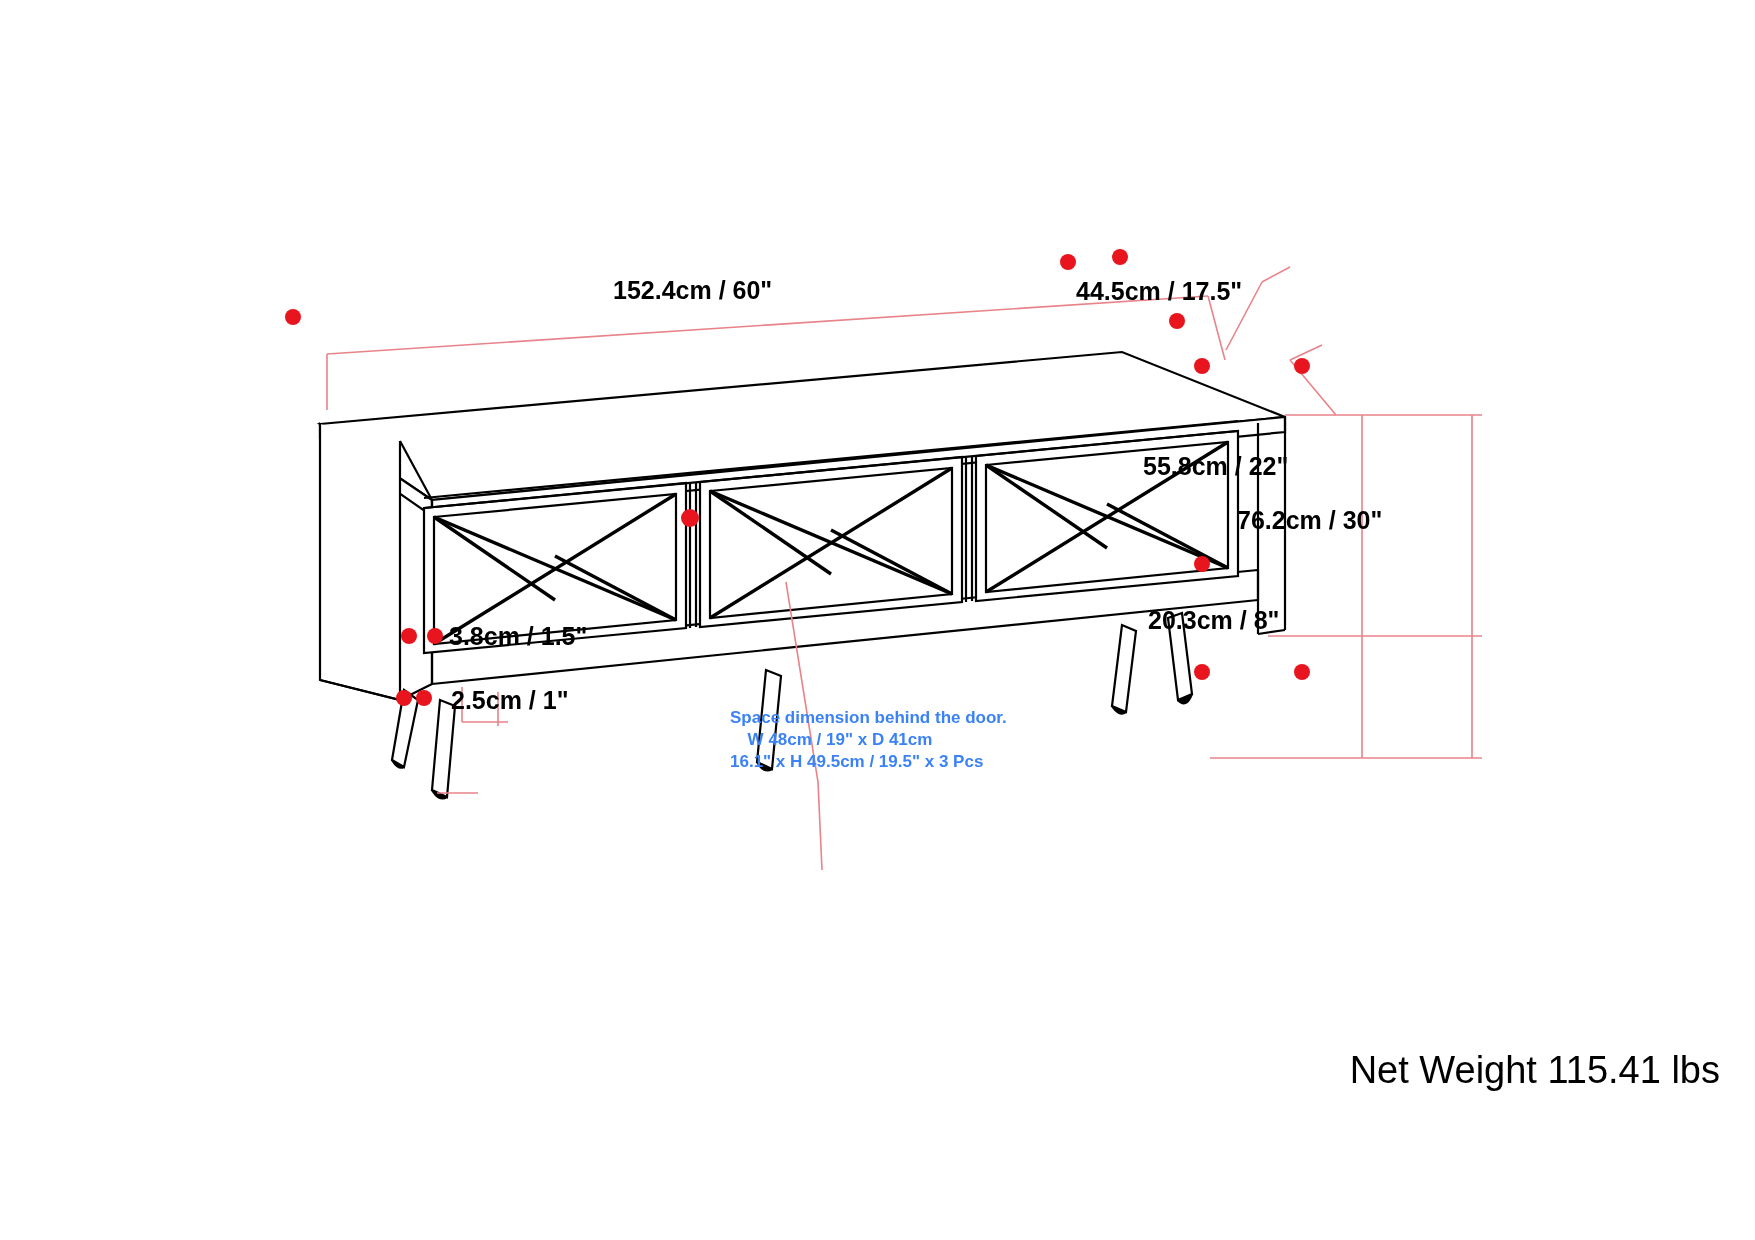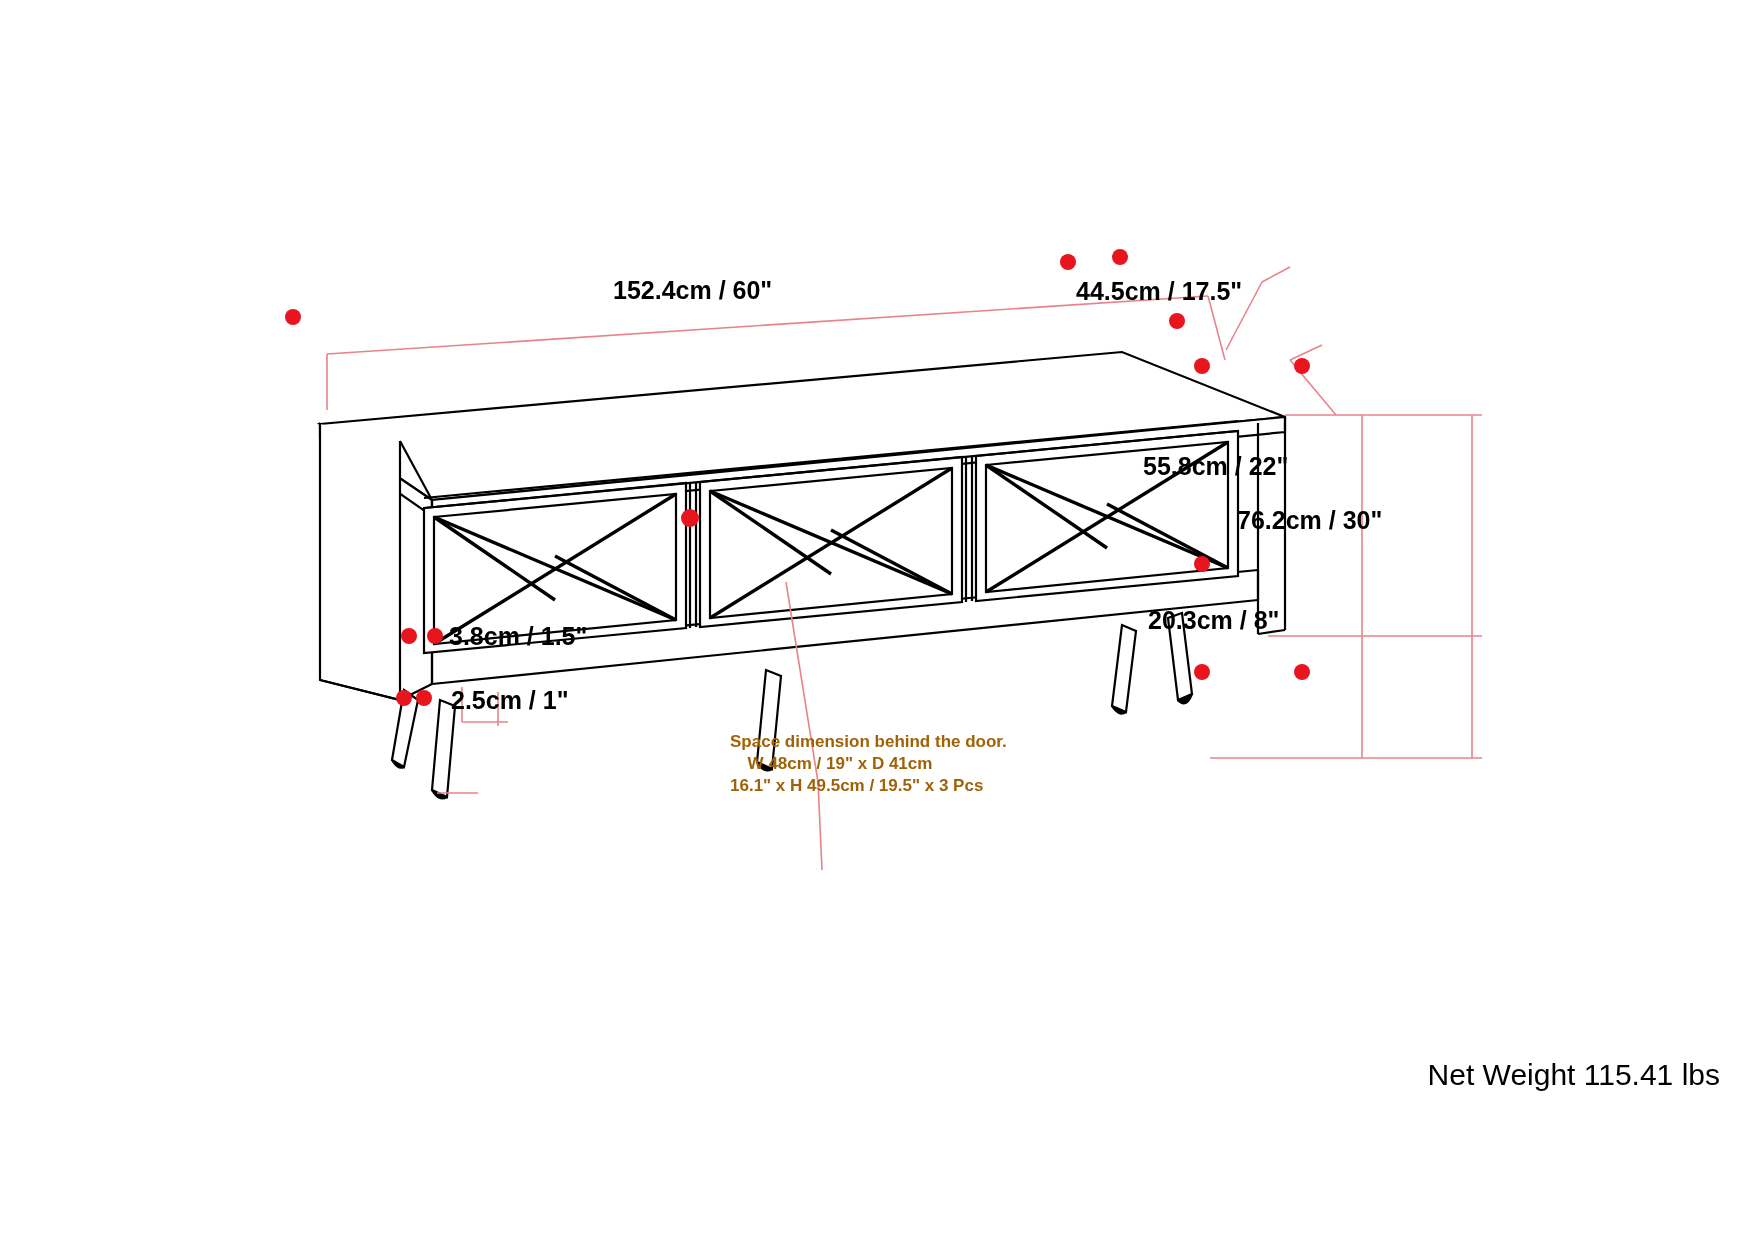--- a/index.html
+++ b/index.html
@@ -29,36 +29,35 @@
     color: #000000;
     font-family: "Liberation Sans", sans-serif;
     font-size: 25px;
     font-weight: 700;
     white-space: nowrap;
     letter-spacing: 0px;
   }
   .callout-block {
     position: absolute;
     text-align: center;
-    color: #a16207;
+    color: #3b82f6;
     font-family: "Liberation Sans", sans-serif;
     font-size: 17px;
     font-weight: 700;
     line-height: 22px;
     white-space: nowrap;
-    margin-top: 24px;
   }
   .callout-block div { white-space: nowrap; }
   #net-weight {
     position: absolute;
     right: 35px;
     bottom: 148px;
     color: #000000;
     font-family: "Liberation Sans", sans-serif;
-    font-size: 30px;
+    font-size: 38px;
     font-weight: 400;
     white-space: nowrap;
   }
 </style>
 </head>
 <body>
 
 <div id="page">
 
   <svg id="drawing" viewBox="0 0 1755 1240" xmlns="http://www.w3.org/2000/svg">

